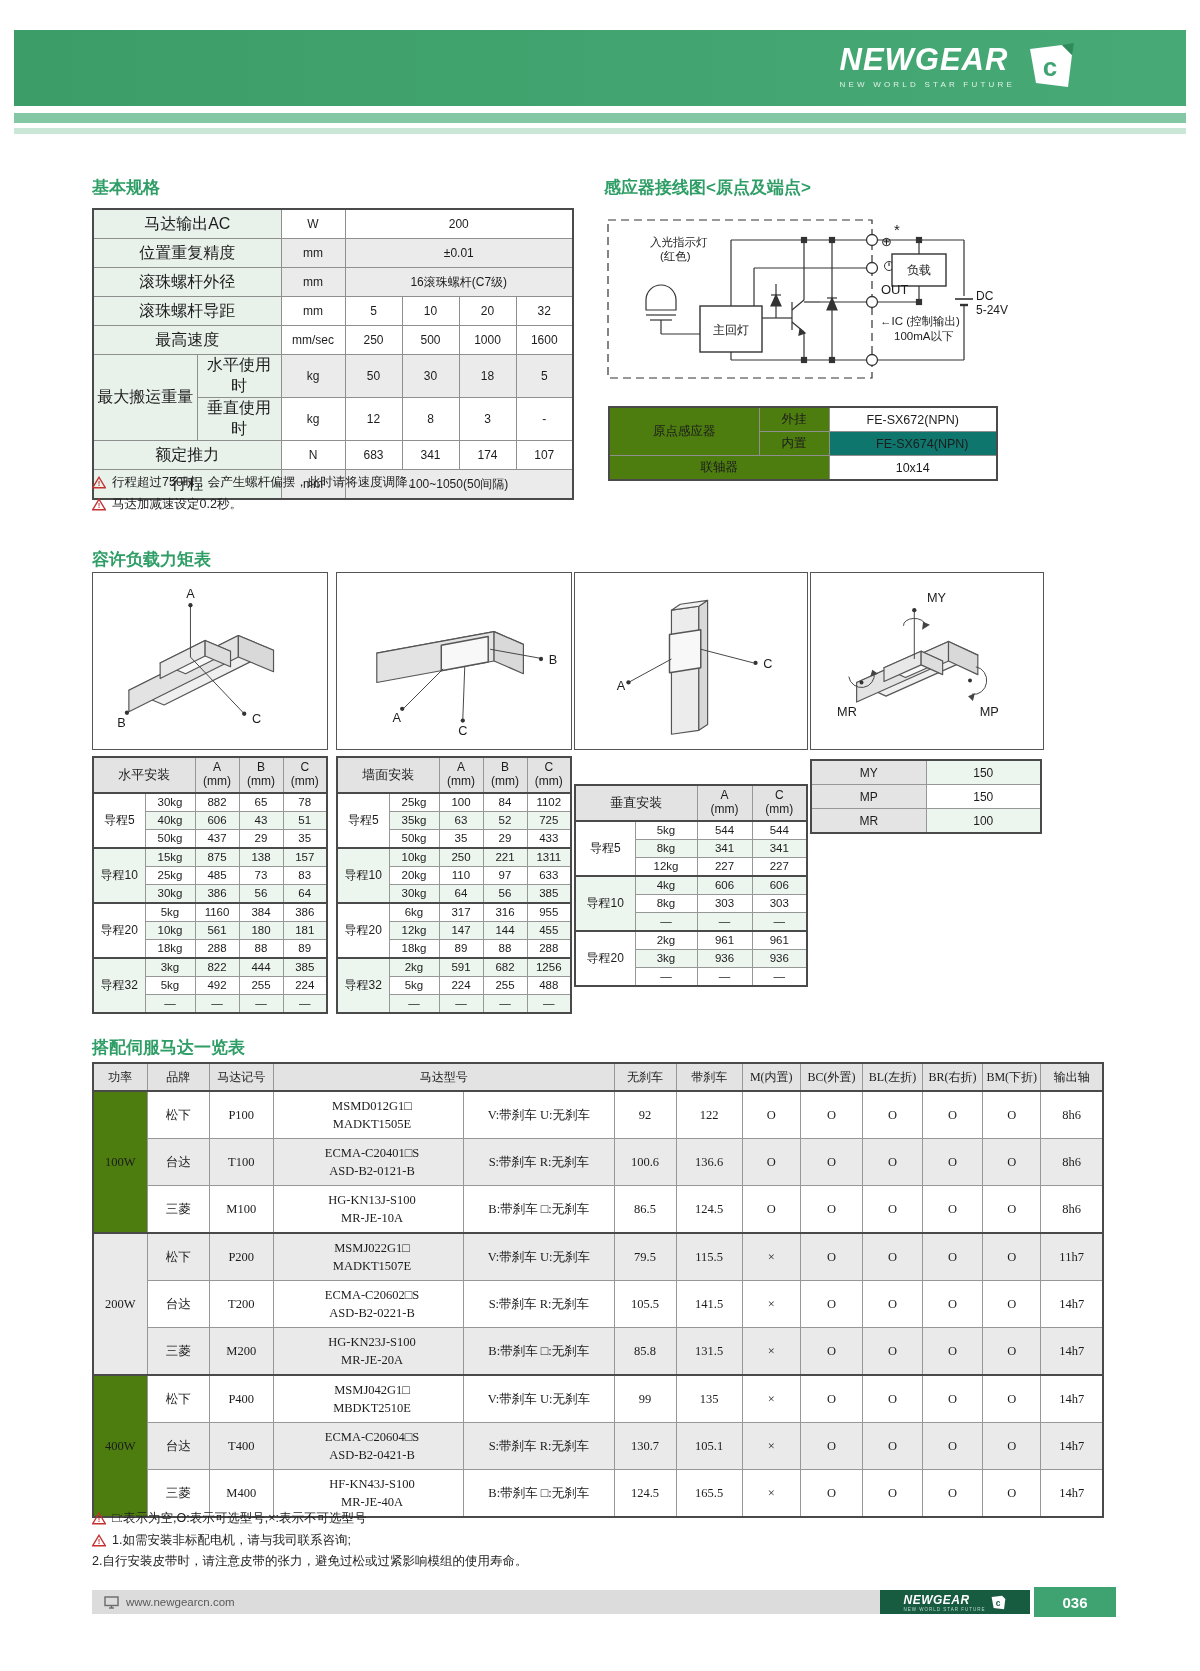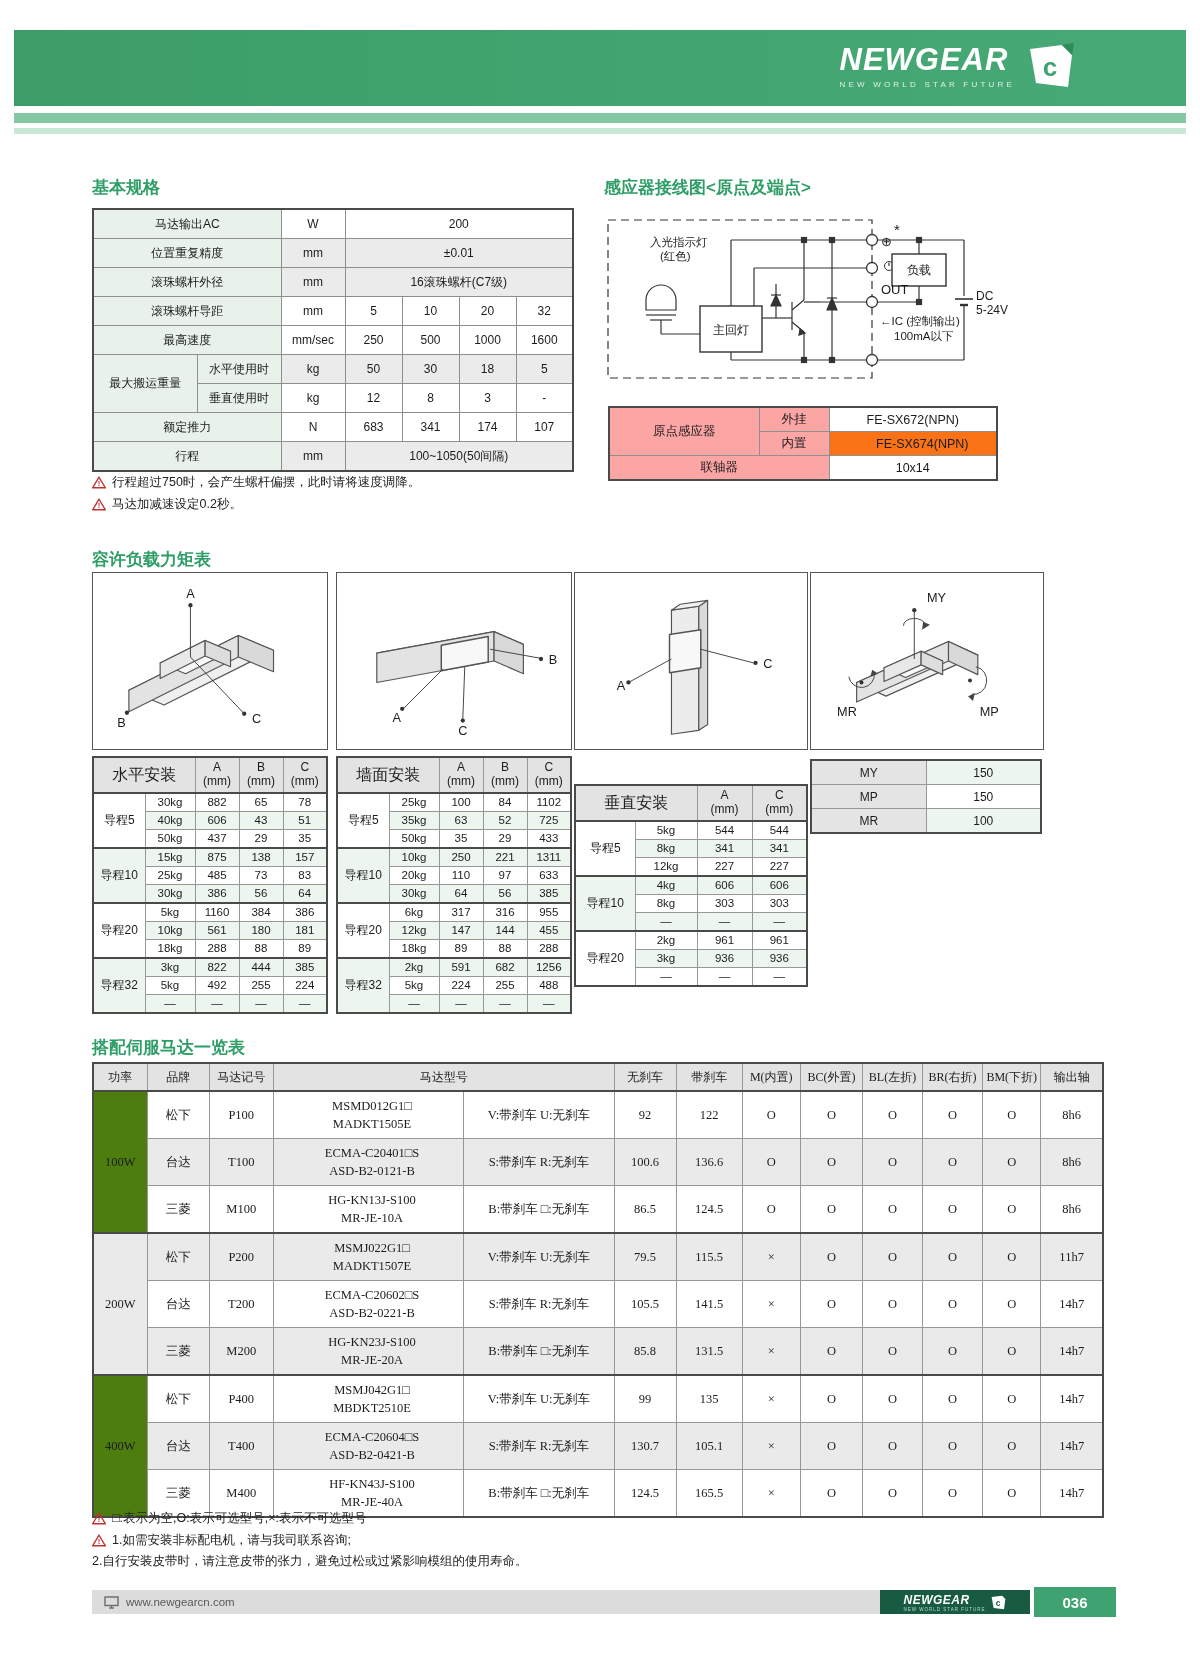--- a/index.html
+++ b/index.html
@@ -18,47 +18,47 @@
   #stripe1 { position:absolute; left:14px; top:113px; width:1172px; height:10px; background:#83c7a5; }
   #stripe2 { position:absolute; left:14px; top:128px; width:1172px; height:6px;  background:#c9e6d6; }
 
   .sec-title { position:absolute; left:0; top:0; color:#2e9e66; font-size:17px; font-weight:bold; margin:0; }
 
   
   #basic-section { position:absolute; left:92px; top:176px; width:484px; }
   #basic-table { position:absolute; left:0; top:32px; border-collapse:collapse; table-layout:fixed; width:480px;
                  border:2px solid #4a4a4a; }
   #basic-table td { border:1px solid #8f8f8f; text-align:center; font-size:12px; height:28px; padding:0 2px; background:#fff; }
-  #basic-table td.lbl { background:#e8f1ea; font-size:12px; }
+  #basic-table td.lbl { background:#e8f1ea; font-size:16px; }
   #basic-table tr.shade td:not(.lbl) { background:#ebebeb; }
 
   .note-line { position:absolute; left:0; display:flex; align-items:center; gap:6px; font-size:12.5px; color:#222; white-space:nowrap; }
   .warn { width:14px; height:13px; flex:0 0 auto; }
   .note-indent { }
 
   
   #sensor-section { position:absolute; left:604px; top:176px; width:512px; }
   #circuit { position:absolute; left:0; top:34px; }
   #sensor-table { position:absolute; left:4px; top:230px; border-collapse:collapse; table-layout:fixed; width:388px;
                   border:2px solid #4a4a4a; }
   #sensor-table td { border:1px solid #8f8f8f; text-align:center; font-size:12.5px; height:23px; padding:0; background:#fff; }
-  #sensor-table td.lbl { background:#fca5a5; }
-  #sensor-table tr.shade td:not(.lbl) { background:#f97316;padding-left:19px; }
+  #sensor-table td.lbl { background:#4d7c0f; }
+  #sensor-table tr.shade td:not(.lbl) { background:#0f766e;padding-left:19px; }
   svg text { font-family:"Liberation Sans","DejaVu Sans",sans-serif; }
 
   
   #load-section { position:absolute; left:92px; top:548px; width:1030px; height:470px; }
   .dia-box { position:absolute; top:24px; height:176px; border:1.5px solid #555; background:#fff; }
   #dia-1 { left:0;   width:234px; } #dia-2 { left:244px; width:234px; }
   #dia-3 { left:482px; width:232px; } #dia-4 { left:718px; width:232px; }
   .lt-wrap { position:absolute; top:208px; }
   #lw-h { left:0; } #lw-w { left:244px; } #lw-v { left:482px; } #lw-m { left:718px; top:211px; }
   .ltable { border-collapse:collapse; table-layout:fixed; border:2px solid #4a4a4a; }
   .ltable th { background:#e3e3e3; font-weight:normal; font-size:12px; line-height:1.15; height:34px; padding:0; border:1px solid #979797; }
-  .ltable th.lt-title { font-size:16px; }
+  .ltable th.lt-title { font-size:13px; }
   .ltable td { border:1px solid #979797; font-size:11.5px; height:17px; line-height:17px; padding:0 1px; text-align:center; background:#fff; }
   .ltable tr.alt td { background:#edf5ef; }
   .ltable td.lead { background:#fff; font-size:12px; }
   .ltable tr.gstart td { border-top:2px solid #4a4a4a; }
   #moments-table { border-collapse:collapse; table-layout:fixed; width:232px; border:2px solid #4a4a4a; }
   #moments-table td { border:1px solid #979797; font-size:12px; height:21px; text-align:center; }
   #moments-table td.mlbl { background:#e4e4e4; }
   #moments-table tr:nth-child(odd) td.mval { background:#edf5ef; }
 
   

